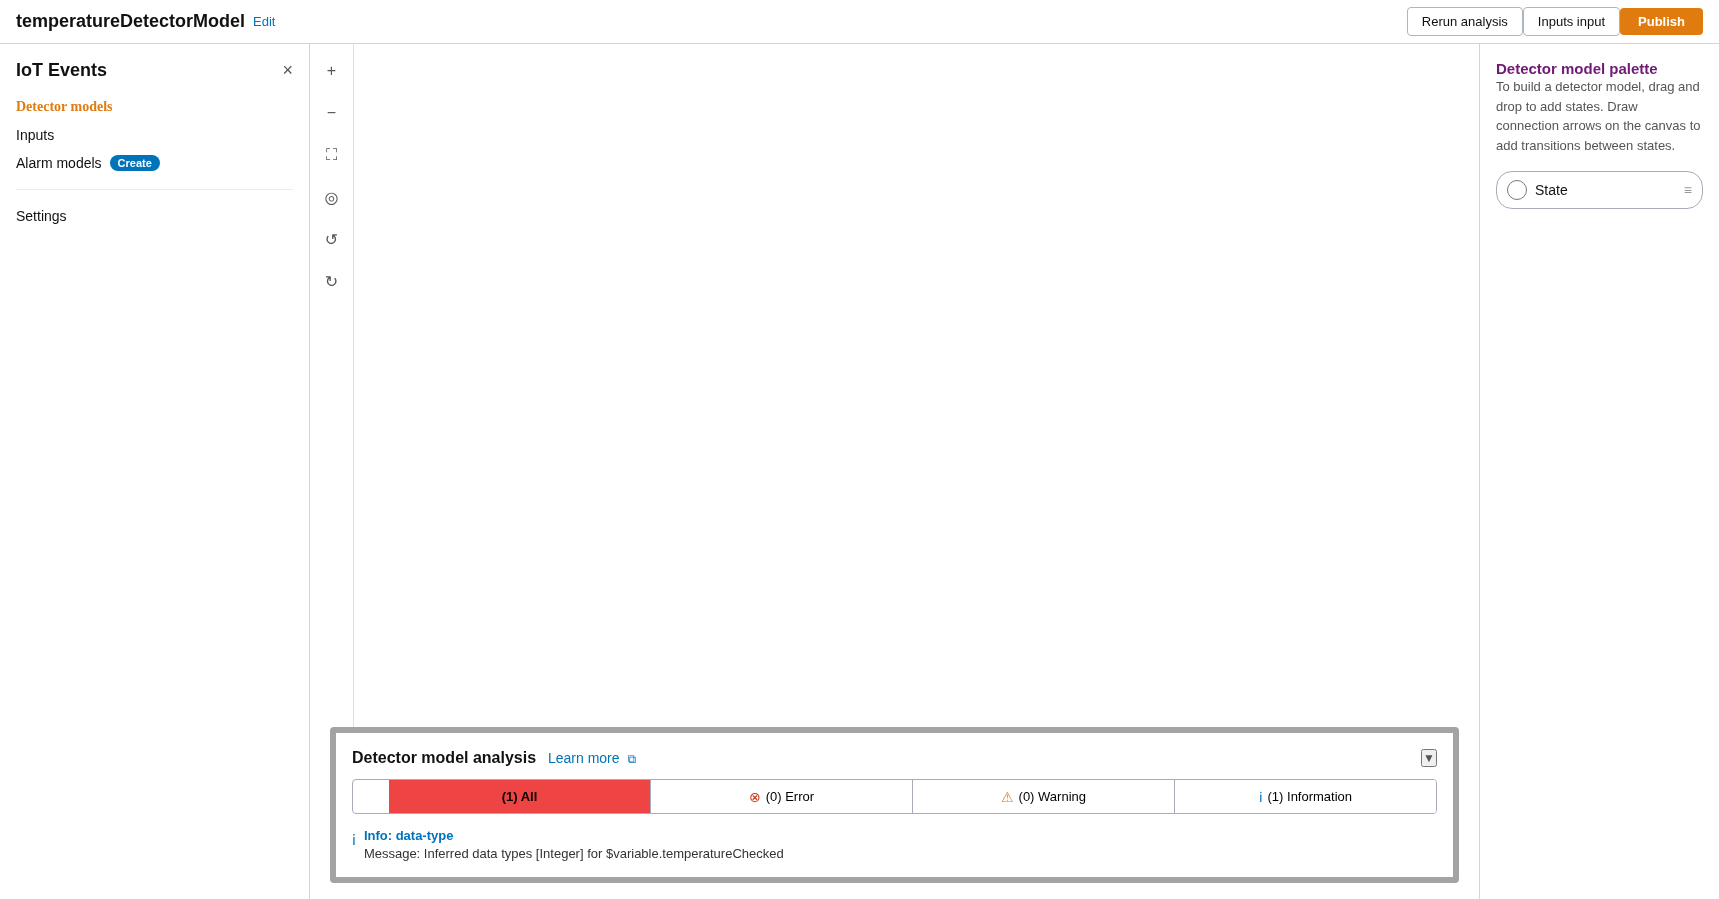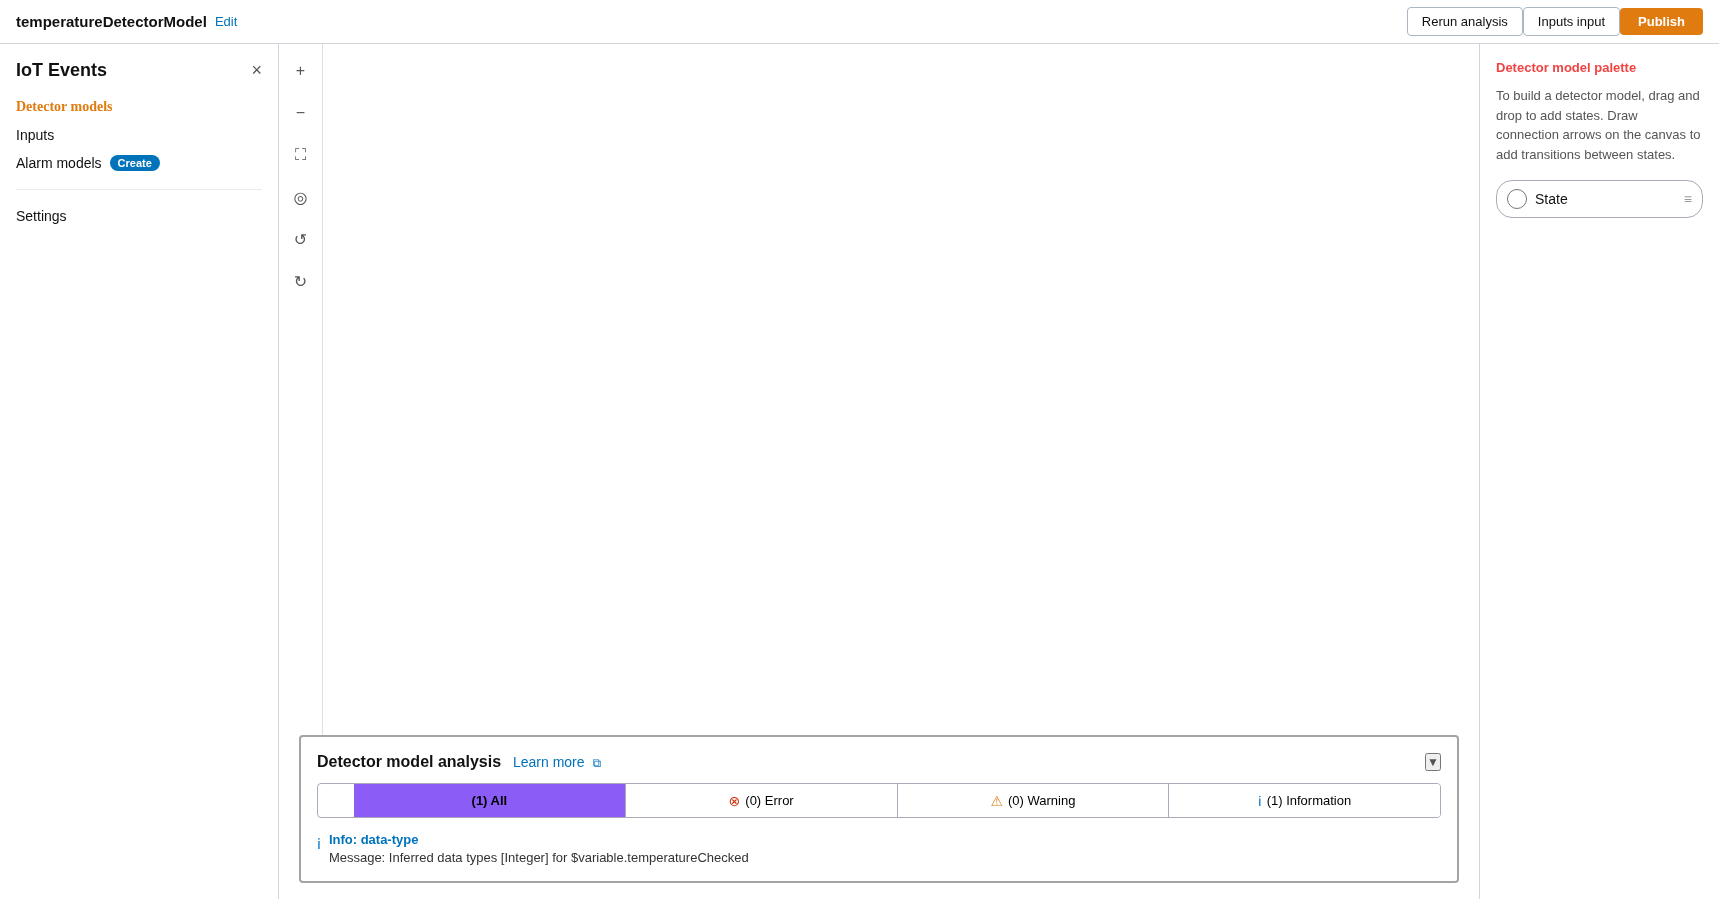--- a/index.html
+++ b/index.html
@@ -3,38 +3,38 @@
   <meta charset="utf-8">
   <style>
     * { box-sizing: border-box; margin: 0; padding: 0; }
     body { font-family: -apple-system, BlinkMacSystemFont, 'Segoe UI', Arial, sans-serif; font-size: 14px; background: #fff; display: flex; flex-direction: column; height: 899px; overflow: hidden; }
 
     
     .top-bar {
       display: flex; align-items: center; height: 44px; border-bottom: 1px solid #d1d5db;
       padding: 0 16px; background: #fff; flex-shrink: 0;
     }
-    .top-bar-title { font-size: 15px; font-weight: 600; color: #111; margin-right: 8px; }
+    .top-bar-title { font-size: 18px; font-weight: 600; color: #111; margin-right: 8px; }
     .top-bar-edit { color: #0073bb; font-size: 13px; cursor: pointer; }
     .top-bar-actions { display: flex; gap: 0; margin-left: auto; align-items: center; }
     .btn-secondary {
       border: 1px solid #aab7c0; background: #fff; border-radius: 4px;
       padding: 6px 14px; font-size: 13px; cursor: pointer; color: #111;
     }
     .btn-primary {
       background: #e07b10; border: none; border-radius: 4px;
       padding: 6px 18px; font-size: 13px; font-weight: 600; color: #fff; cursor: pointer;
     }
 
     
     .main-layout { display: flex; flex: 1; overflow: hidden; }
 
     
     .sidebar {
-      width: 279px; border-right: 1px solid #d1d5db; background: #fff;
+      width: 310px; border-right: 1px solid #d1d5db; background: #fff;
       flex-shrink: 0; padding: 16px 0;
     }
     .sidebar-header {
       display: flex; align-items: center; justify-content: space-between;
       padding: 0 16px 12px 16px;
     }
     .sidebar-app-title { font-size: 18px; font-weight: 700; color: #111; }
     .sidebar-close { font-size: 18px; cursor: pointer; color: #555; border: none; background: none; }
     .sidebar-nav { padding: 0 16px; }
     .sidebar-nav-item {
@@ -73,51 +73,51 @@
     }
 
     
     .canvas-svg {
       position: absolute; top: 0; left: 0; width: 100%; height: 100%;
       pointer-events: none;
     }
 
     
     .analysis-panel {
-      border: 2px solid #a3a3a3; border-radius: 4px; margin: 0 20px 16px 20px;
+      border: 6px solid #a3a3a3; border-radius: 4px; margin: 0 20px 16px 20px;
       background: #fff; padding: 16px;
     }
     .analysis-header {
       display: flex; align-items: center; justify-content: space-between; margin-bottom: 12px;
     }
     .analysis-title { font-size: 16px; font-weight: 700; color: #111; }
     .analysis-learn { color: #0073bb; margin-left: 8px; font-size: 14px; cursor: pointer; }
     .analysis-collapse { font-size: 12px; cursor: pointer; color: #555; }
     .analysis-tabs { display: flex; gap: 0; border: 1px solid #aab; border-radius: 4px; overflow: hidden; margin-bottom: 14px; }
     .analysis-tab {
       flex: 1; padding: 7px 0; text-align: center; font-size: 13px; cursor: pointer;
       background: #fff; border: none; border-right: 1px solid #aab;
       display: flex; align-items: center; justify-content: center; gap: 5px;
     }
     .analysis-tab:last-child { border-right: none; }
-    .analysis-tab.active { background: #8b5cf6; font-weight: 600; margin-left: 36px; }
+    .analysis-tab.active { background: #ef4444; font-weight: 600; margin-left: 36px; }
     .tab-error-icon { color: #d13212; font-size: 14px; }
     .tab-warn-icon { color: #e07b10; font-size: 14px; }
     .tab-info-icon { color: #0073bb; font-size: 14px; }
     .analysis-item { display: flex; align-items: flex-start; gap: 8px; margin-top: 6px; }
     .analysis-item-icon { color: #0073bb; font-size: 15px; margin-top: 1px; }
     .analysis-item-label { font-size: 13px; font-weight: 600; color: #0073bb; }
     .analysis-item-message { font-size: 13px; color: #333; margin-top: 3px; }
 
     
     .right-palette {
       width: 240px; border-left: 1px solid #d1d5db; background: #fff;
       padding: 16px; flex-shrink: 0;
     }
-    .palette-title { font-size: 13px; font-weight: 700; color: #ef4444; margin-bottom: 11px; }
+    .palette-title { font-size: 15px; font-weight: 700; color: #701a75; margin-bottom: 0; }
     .palette-description { font-size: 13px; color: #555; line-height: 1.5; margin-bottom: 16px; }
     .palette-state-item {
       display: flex; align-items: center; gap: 8px;
       border: 1px solid #aab; border-radius: 16px; padding: 8px 10px;
       background: #fff; cursor: grab;
     }
     .palette-state-circle {
       width: 20px; height: 20px; border: 1.5px solid #777; border-radius: 50%;
     }
     .palette-state-label { font-size: 14px; color: #111; flex: 1; }

